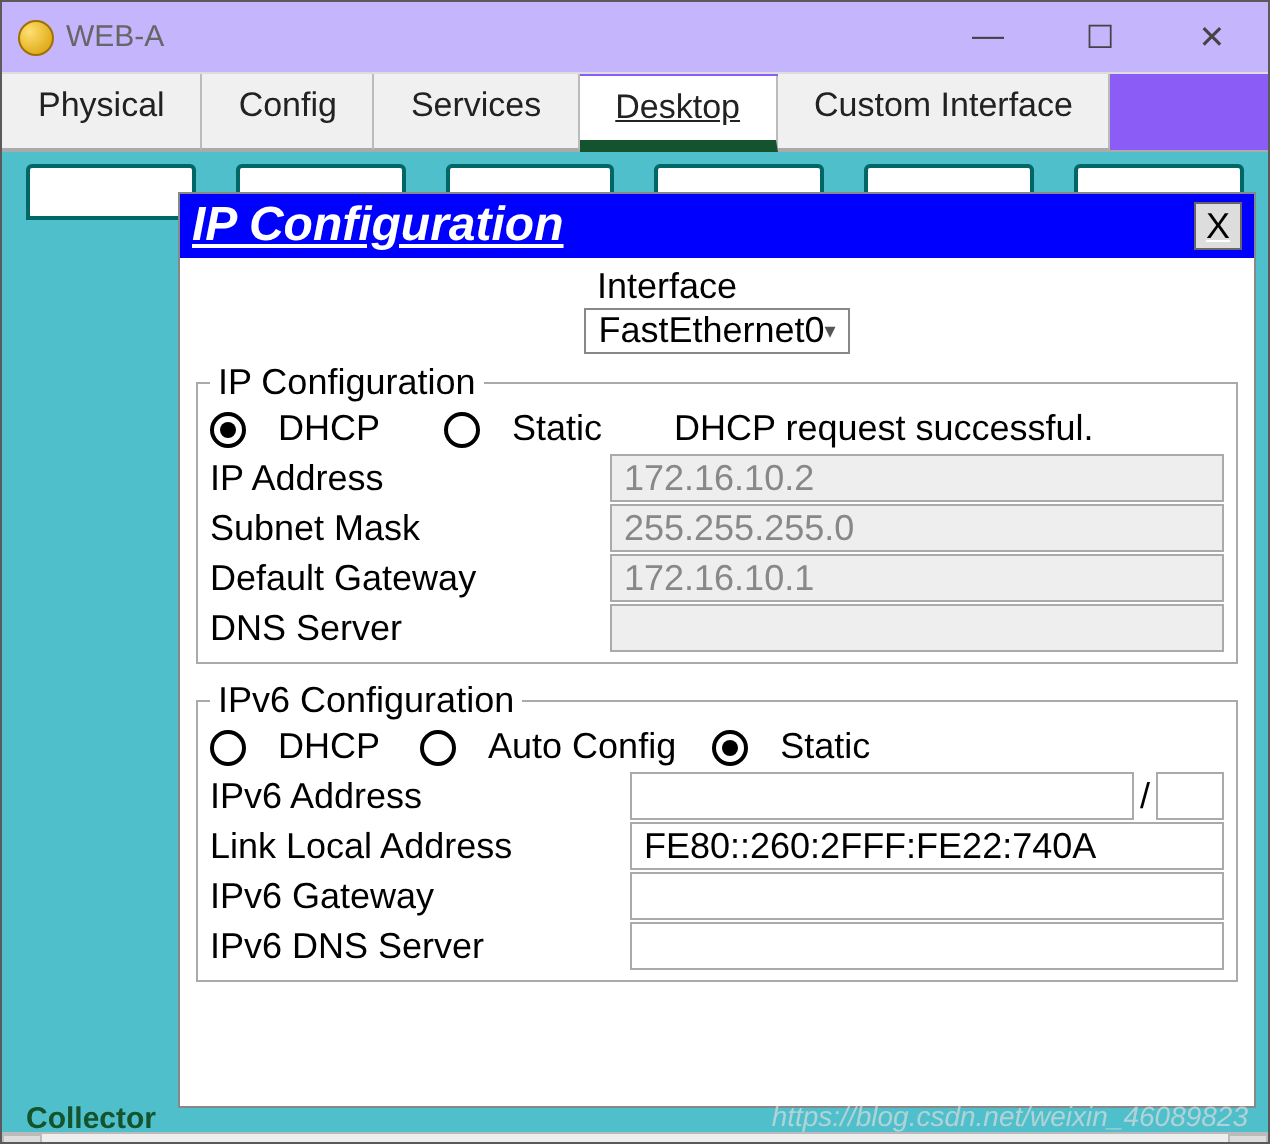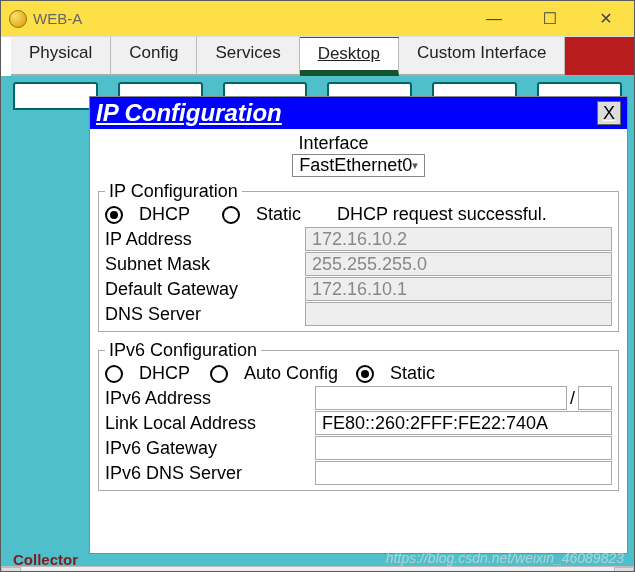--- a/index.html
+++ b/index.html
@@ -11,21 +11,21 @@
     width: 635px;
     height: 572px;
     overflow: hidden;
     border: 1px solid #5a5a5a;
   }
   .titlebar {
     display: flex;
     align-items: center;
     height: 36px;
     padding: 0 0 0 8px;
-    background: #fde047;
+    background: #c4b5fd;
     border-bottom: 1px solid #ddd;
   }
   .titlebar .app-icon {
     width: 18px; height: 18px;
     border-radius: 50%;
     background: radial-gradient(circle at 30% 30%, #ffe070, #d59b00);
     border: 1px solid #a07000;
     margin-right: 6px;
   }
   .titlebar .title {
@@ -40,25 +40,24 @@
   .win-btn {
     width: 56px;
     display: flex;
     align-items: center;
     justify-content: center;
     font-size: 16px;
     color: #444;
   }
   .tabbar {
     display: flex;
-    background: #b91c1c;
+    background: #8b5cf6;
     border-bottom: 1px solid #aaa;
     font-size: 17px;
     font-family: Verdana, Arial, sans-serif;
-    margin-left: 10px;
   }
   .main-tab {
     padding: 6px 18px;
     border-right: 1px solid #bbb;
     border-bottom: 1px solid #aaa;
     background: #f0f0f0;
     color: #222;
   }
   .main-tab.active {
     background: #fff;
@@ -215,21 +214,21 @@
     background: #fff;
     height: 24px;
   }
   .bottom-label {
     position: absolute;
     left: 12px;
     bottom: 18px;
     font-family: Verdana, Arial, sans-serif;
     font-weight: bold;
     font-size: 15px;
-    color: #7f1d1d;
+    color: #14532d;
   }
   .hscroll {
     position: absolute;
     left: 0; right: 0; bottom: 0;
     height: 20px;
     background: #eee;
     display: flex;
     border-top: 1px solid #bbb;
   }
   .scroll-btn {

